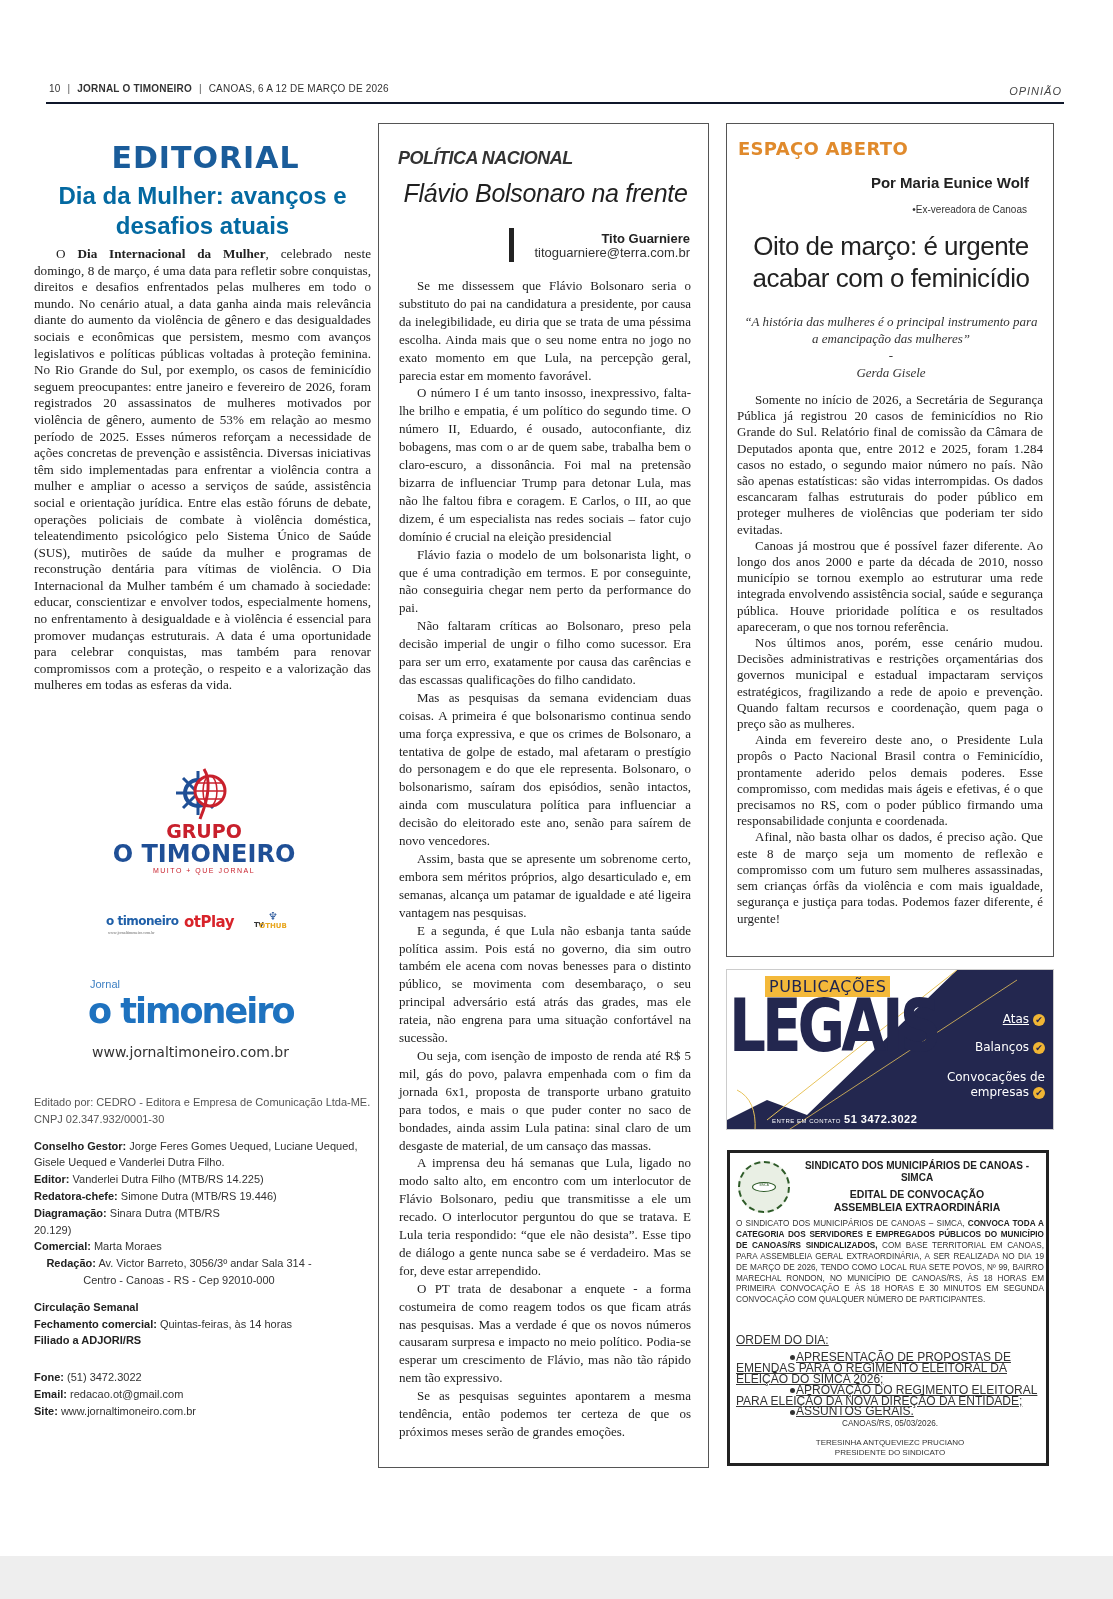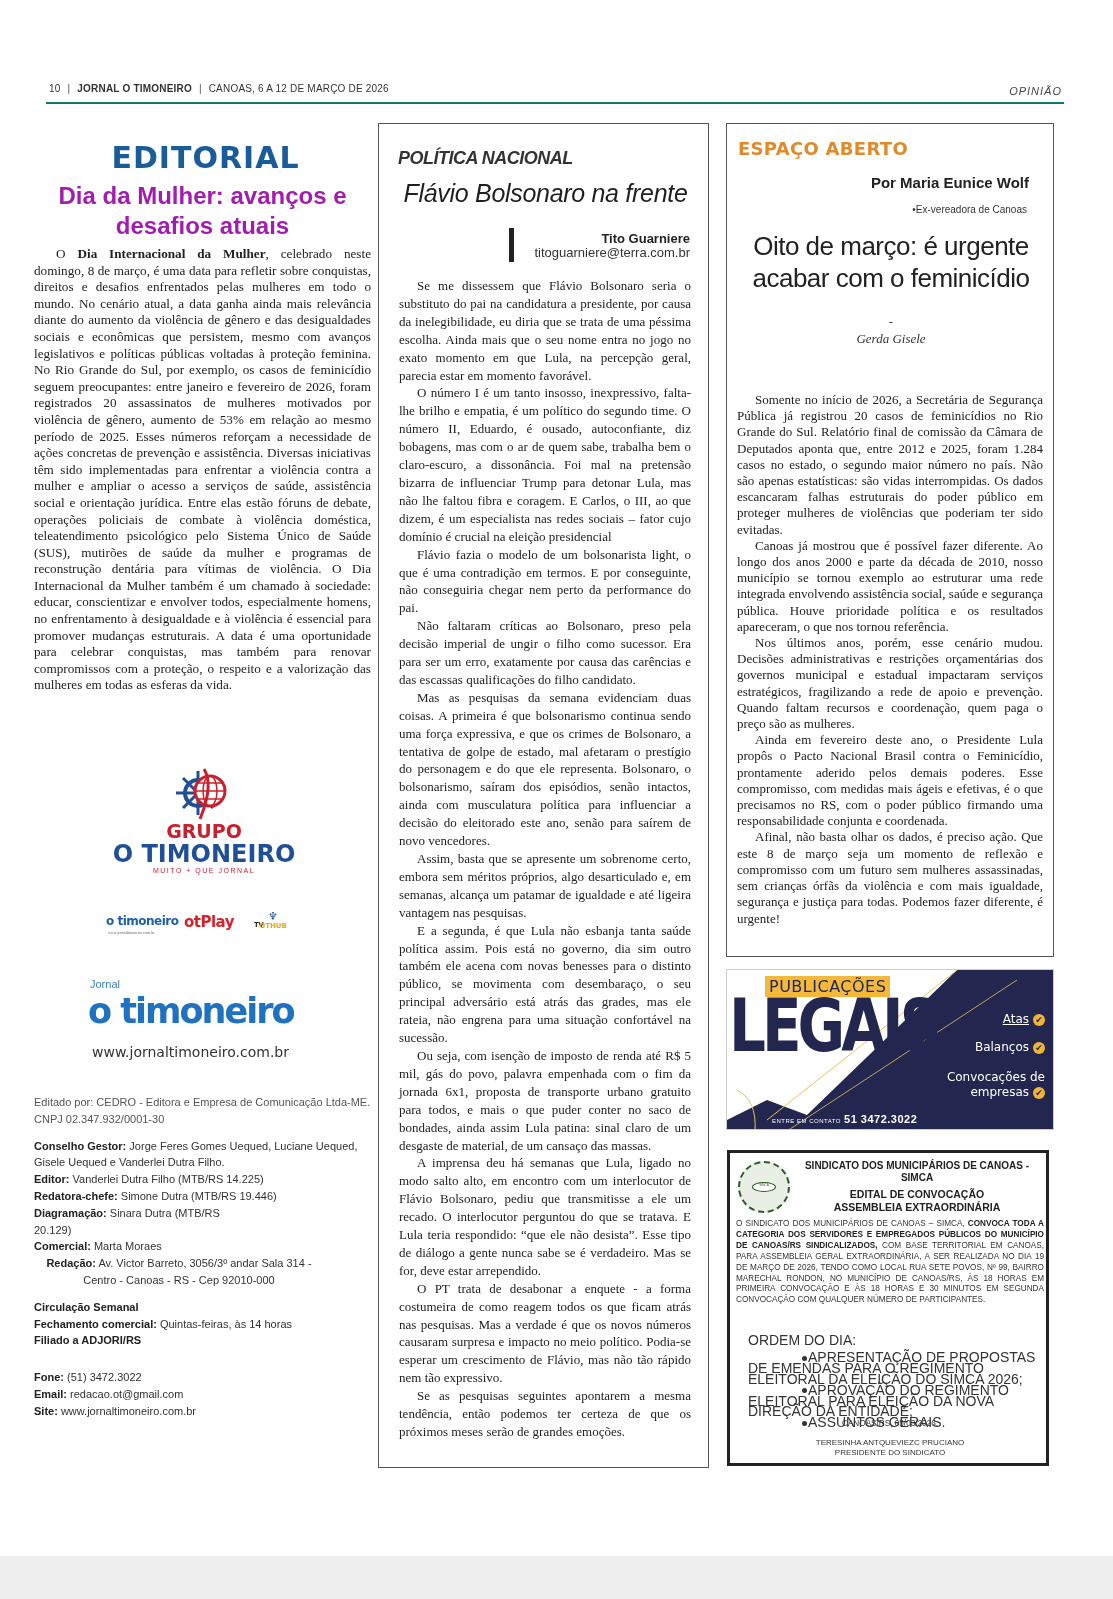--- a/index.html
+++ b/index.html
@@ -1,30 +1,30 @@
 <!DOCTYPE html>
 <html><head>
 <meta charset="utf-8">
 <style>
   * { box-sizing: border-box; margin: 0; padding: 0; }
   html, body { width: 1113px; height: 1599px; background: #ffffff; overflow: hidden; }
   body { position: relative; font-family: "Liberation Serif", serif; color: #222; }
   .bottom-band { position: absolute; left: 0; top: 1556px; width: 1113px; height: 43px; background: #eeeeee; }
 
   
-  .page-header { position: absolute; left: 46px; top: 80px; width: 1018px; height: 24px; border-bottom: 2px solid #0f766e; }
+  .page-header { position: absolute; left: 46px; top: 80px; width: 1018px; height: 24px; border-bottom: 2px solid #0f172a; }
   .hdr-left { position: absolute; left: 3px; top: 3px; font-family: "Liberation Sans", sans-serif; font-size: 10px; color: #333; letter-spacing: 0.2px; white-space: nowrap; }
   .hdr-left b { font-weight: bold; }
   .hdr-left .sep { margin: 0 7px; color: #555; }
   .hdr-right { position: absolute; right: 2px; top: 5px; font-family: "Liberation Sans", sans-serif; font-size: 11px; font-style: italic; color: #444; letter-spacing: 1px; }
 
   
   .col-left { position: absolute; left: 34px; top: 140px; width: 337px; }
   .editorial-tag { text-align: center; font-family: "DejaVu Sans", sans-serif; font-weight: bold; font-size: 30px; color: #1a5c9a; letter-spacing: 1px; line-height: 36px; margin-left: 6px; }
-  .editorial-title { text-align: center; font-family: "Liberation Sans", sans-serif; font-weight: bold; font-size: 24px; line-height: 30px; color: #a21caf; margin-top: 5px; }
+  .editorial-title { text-align: center; font-family: "Liberation Sans", sans-serif; font-weight: bold; font-size: 24px; line-height: 30px; color: #0369a1; margin-top: 5px; }
   .editorial-body { margin-top: 5px; font-size: 13.2px; line-height: 16.6px; text-align: justify; color: #222; text-indent: 22px; hyphens: auto; }
   .editorial-body b { font-weight: bold; }
 
   .logos { position: absolute; left: 34px; top: 765px; width: 337px; height: 300px; }
   .grupo-logo { position: absolute; left: 60px; top: 0; width: 220px; text-align: center; }
   .grupo-logo svg { display: block; margin: 0 auto; }
   .grupo-word { font-family: "DejaVu Sans", sans-serif; font-weight: bold; color: #c8202c; font-size: 19px; line-height: 20px; margin-top: -2px; }
   .timo-word { font-family: "DejaVu Sans", sans-serif; font-weight: bold; color: #1f4f96; font-size: 24px; line-height: 26px; }
   .muito { font-family: "Liberation Sans", sans-serif; font-size: 7px; color: #c8202c; letter-spacing: 1.5px; }
   .mini-logos { position: absolute; left: 72px; top: 145px; width: 210px; height: 30px; }
@@ -76,21 +76,21 @@
   .ad-contact b { font-size: 11px; color: #fff; letter-spacing: 0.5px; margin-left: 3px; }
 
   
   .edital { position: absolute; left: 727px; top: 1150px; width: 322px; height: 316px; border: 3px solid #222; font-family: "Liberation Sans", sans-serif; color: #333; }
   .simca-logo { position: absolute; left: 8px; top: 8px; width: 52px; height: 52px; border-radius: 50%; background: #e9efe4; border: 2px dashed #2d5a27; }
   .simca-logo .inner { position: absolute; left: 12px; top: 19px; width: 24px; height: 10px; border: 1px solid #2d5a27; border-radius: 50%; background: #fff; font-size: 3px; text-align: center; color: #2d5a27; }
   .ed-org { position: absolute; left: 62px; top: 7px; width: 250px; text-align: center; font-weight: bold; font-size: 10px; line-height: 12px; color: #222; }
   .ed-title { position: absolute; left: 62px; top: 35px; width: 250px; text-align: center; font-weight: bold; font-size: 10.5px; line-height: 13px; color: #222; }
   .ed-body { position: absolute; left: 6px; top: 66px; width: 308px; font-size: 8.2px; line-height: 10.9px; text-align: justify; color: #333; }
   .ed-body b { color: #222; }
-  .ed-order { position: absolute; left: 18px; top: 182px; width: 308px; font-size: 14px; line-height: 10.9px; color: #333; }
+  .ed-order { position: absolute; left: 6px; top: 182px; width: 308px; font-size: 12px; line-height: 10.9px; color: #333; text-decoration: underline; }
   .ed-order .item { text-indent: 54px; }
   .ed-order .bullet { display: inline-block; width: 5px; height: 5px; border-radius: 50%; background: #333; margin-right: 1px; vertical-align: middle; text-indent: 0; }
   .ed-place { position: absolute; left: 6px; top: 266px; width: 308px; text-align: center; font-size: 8.2px; color: #333; }
   .ed-sign { position: absolute; left: 6px; top: 285px; width: 308px; text-align: center; font-size: 8px; line-height: 10px; color: #333; }
 </style>
 </head>
 <body>
 
 <div class="bottom-band"></div>
 
@@ -184,20 +184,21 @@
     <p>Se as pesquisas seguintes apontarem a mesma tendência, então podemos ter certeza de que os próximos meses serão de grandes emoções.</p>
   </div>
 </div>
 
 <div class="col-right-box">
   <div class="espaco-tag">ESPAÇO ABERTO</div>
   <div class="right-author">Por Maria Eunice Wolf</div>
   <div class="right-author-role">•Ex-vereadora de Canoas</div>
   <div class="right-title">Oito de março: é urgente acabar com o feminicídio</div>
   <div class="right-quote">
+    <div>“A história das mulheres é o principal instrumento para a emancipação das mulheres”</div>
     <div>-</div>
     <div>Gerda Gisele</div>
   </div>
   <div class="right-body">
     <p>Somente no início de 2026, a Secretária de Segurança Pública já registrou 20 casos de feminicídios no Rio Grande do Sul. Relatório final de comissão da Câmara de Deputados aponta que, entre 2012 e 2025, foram 1.284 casos no estado, o segundo maior número no país. Não são apenas estatísticas: são vidas interrompidas. Os dados escancaram falhas estruturais do poder público em proteger mulheres de violências que poderiam ter sido evitadas.</p>
     <p>Canoas já mostrou que é possível fazer diferente. Ao longo dos anos 2000 e parte da década de 2010, nosso município se tornou exemplo ao estruturar uma rede integrada envolvendo assistência social, saúde e segurança pública. Houve prioridade política e os resultados apareceram, o que nos tornou referência.</p>
     <p>Nos últimos anos, porém, esse cenário mudou. Decisões administrativas e restrições orçamentárias dos governos municipal e estadual impactaram serviços estratégicos, fragilizando a rede de apoio e prevenção. Quando faltam recursos e coordenação, quem paga o preço são as mulheres.</p>
     <p>Ainda em fevereiro deste ano, o Presidente Lula propôs o Pacto Nacional Brasil contra o Feminicídio, prontamente aderido pelos demais poderes. Esse compromisso, com medidas mais ágeis e efetivas, é o que precisamos no RS, com o poder público firmando uma responsabilidade conjunta e coordenada.</p>
     <p>Afinal, não basta olhar os dados, é preciso ação. Que este 8 de março seja um momento de reflexão e compromisso com um futuro sem mulheres assassinadas, sem crianças órfãs da violência e com mais igualdade, segurança e justiça para todas. Podemos fazer diferente, é urgente!</p>
   </div>

